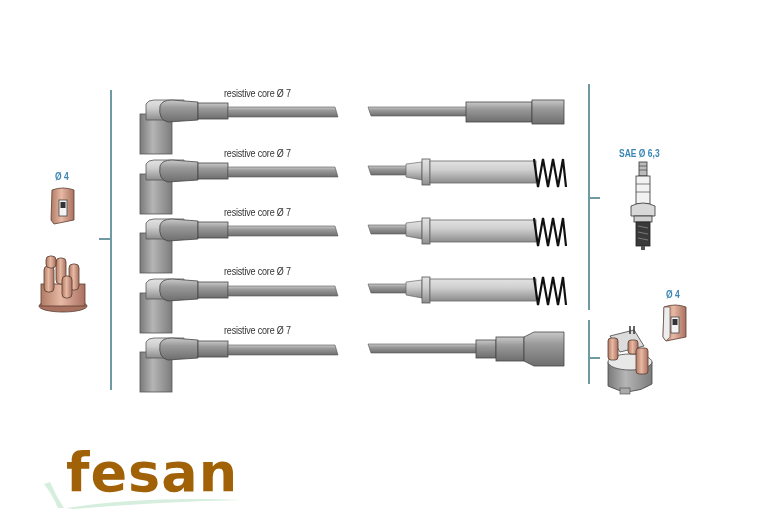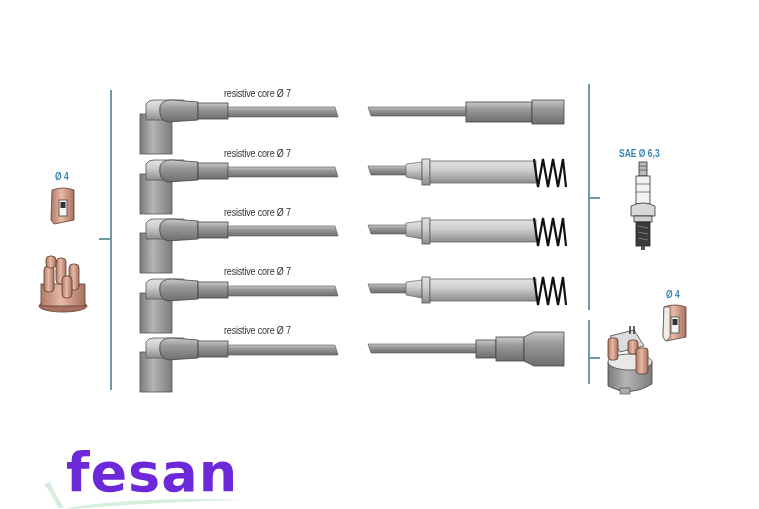--- a/index.html
+++ b/index.html
@@ -6,21 +6,21 @@
     body { width: 759px; height: 509px; position: relative; overflow: hidden;
            font-family: "Liberation Sans", sans-serif; }
     .label-core { position: absolute; font-size: 10px; color: #333333;
                   font-family: "Liberation Sans", sans-serif; letter-spacing: -0.2px;
                   transform: scaleX(0.9); transform-origin: left; white-space: nowrap; }
     .label-dim { position: absolute; font-size: 10px; font-weight: bold; color: #3a86b4;
                  font-family: "Liberation Sans", sans-serif; white-space: nowrap;
                  transform: scaleX(0.85); transform-origin: left; }
     .bracket { position: absolute; background: #6f9aa4; }
     .logo { position: absolute; left: 66px; top: 446px; font-size: 54px; font-weight: bold;
-            color: #6d28d9; font-family: "DejaVu Sans", sans-serif; letter-spacing: 1px;
+            color: #a16207; font-family: "DejaVu Sans", sans-serif; letter-spacing: 1px;
             line-height: 54px; }
     svg { position: absolute; overflow: visible; }
   </style>
 </head>
 <body>
 
 <svg width="0" height="0" style="position:absolute">
   <defs>
     <linearGradient id="gv" x1="0" y1="0" x2="0" y2="1">
       <stop offset="0" stop-color="#c9c9c9"></stop>

